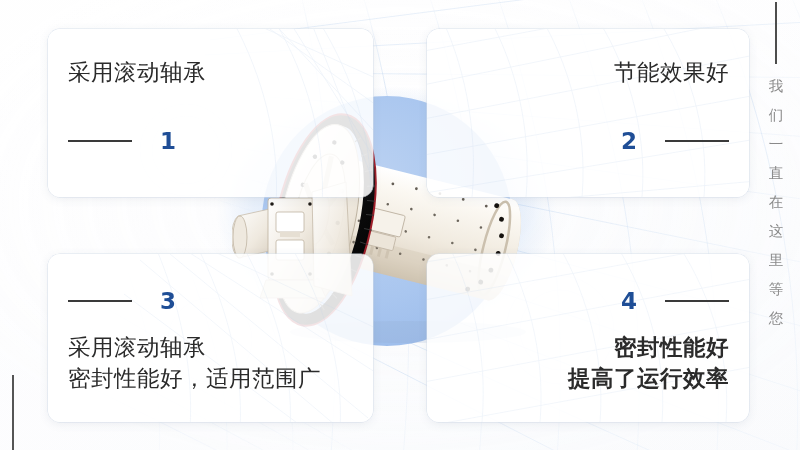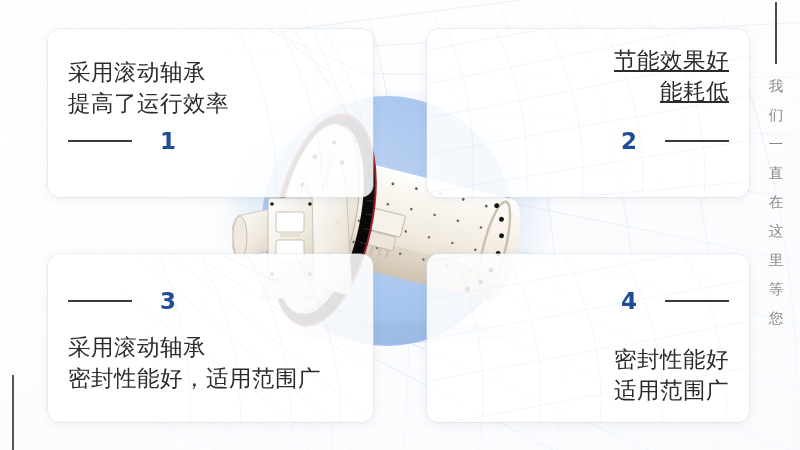--- a/index.html
+++ b/index.html
@@ -83,23 +83,23 @@
     color: #2b2b2b;
     font-size: 22.5px;
     line-height: 31px;
     letter-spacing: 0.5px;
     white-space: nowrap;
   }
   .ctext-left  { left: 20px; text-align: left; }
   .ctext-right { right: 20px; text-align: right; }
 
   .card-1 .ctext { top: 28px; }
-  .card-2 .ctext { top: 16px; text-decoration: underline; }
+  .card-2 .ctext { top: 28px; }
   .card-3 .ctext { top: 78px; }
-  .card-4 .ctext { top: 90px; }
+  .card-4 .ctext { top: 78px; font-weight: bold; }
 
   
   .numrow {
     position: absolute;
     display: flex;
     align-items: center;
     gap: 28px;
     height: 26px;
   }
   .card-1 .numrow { left: 20px;  top: 99px; }
@@ -425,21 +425,20 @@
           <line x1="240" y1="-10" x2="348" y2="164"></line>
           <line x1="262" y1="-10" x2="340" y2="190"></line>
           <path d="M186 -6 C 214 46, 232 110, 228 176"></path>
           <path d="M228 -6 C 258 46, 278 110, 274 176"></path>
           <path d="M272 -6 C 304 46, 326 110, 322 176"></path>
         </g>
       </svg>
     </div>
     <div class="ctext ctext-left">
       <div>采用滚动轴承</div>
-      <div>提高了运行效率</div>
     </div>
     <div class="numrow">
       <span class="rule"></span>
       <span class="num">1</span>
     </div>
   </div>
 
   <div class="card card-2">
     <div class="card-tex">
       <svg width="322" height="168" viewBox="0 0 322 168">
@@ -453,21 +452,20 @@
           <path d="M16 -8  C 40 44, 52 112, 44 178"></path>
           <path d="M64 -8  C 92 44, 106 112, 98 178"></path>
           <path d="M116 -8 C 146 44, 162 112, 154 178"></path>
           <path d="M172 -8 C 204 44, 222 112, 214 178"></path>
           <path d="M232 -8 C 266 44, 284 112, 276 178"></path>
         </g>
       </svg>
     </div>
     <div class="ctext ctext-right">
       <div>节能效果好</div>
-      <div>能耗低</div>
     </div>
     <div class="numrow">
       <span class="rule"></span>
       <span class="num">2</span>
     </div>
   </div>
 
   <div class="card card-3">
     <div class="card-tex">
       <svg width="325" height="168" viewBox="0 0 325 168">
@@ -510,21 +508,21 @@
           <path d="M252 -8 C 286 44, 306 112, 298 178"></path>
         </g>
       </svg>
     </div>
     <div class="numrow">
       <span class="rule"></span>
       <span class="num">4</span>
     </div>
     <div class="ctext ctext-right">
       <div>密封性能好</div>
-      <div>适用范围广</div>
+      <div>提高了运行效率</div>
     </div>
   </div>
 
   <div class="left-rule"></div>
   <div class="right-rule"></div>
   <div class="vtext">
     <span>我</span>
     <span>们</span>
     <span>一</span>
     <span>直</span>

